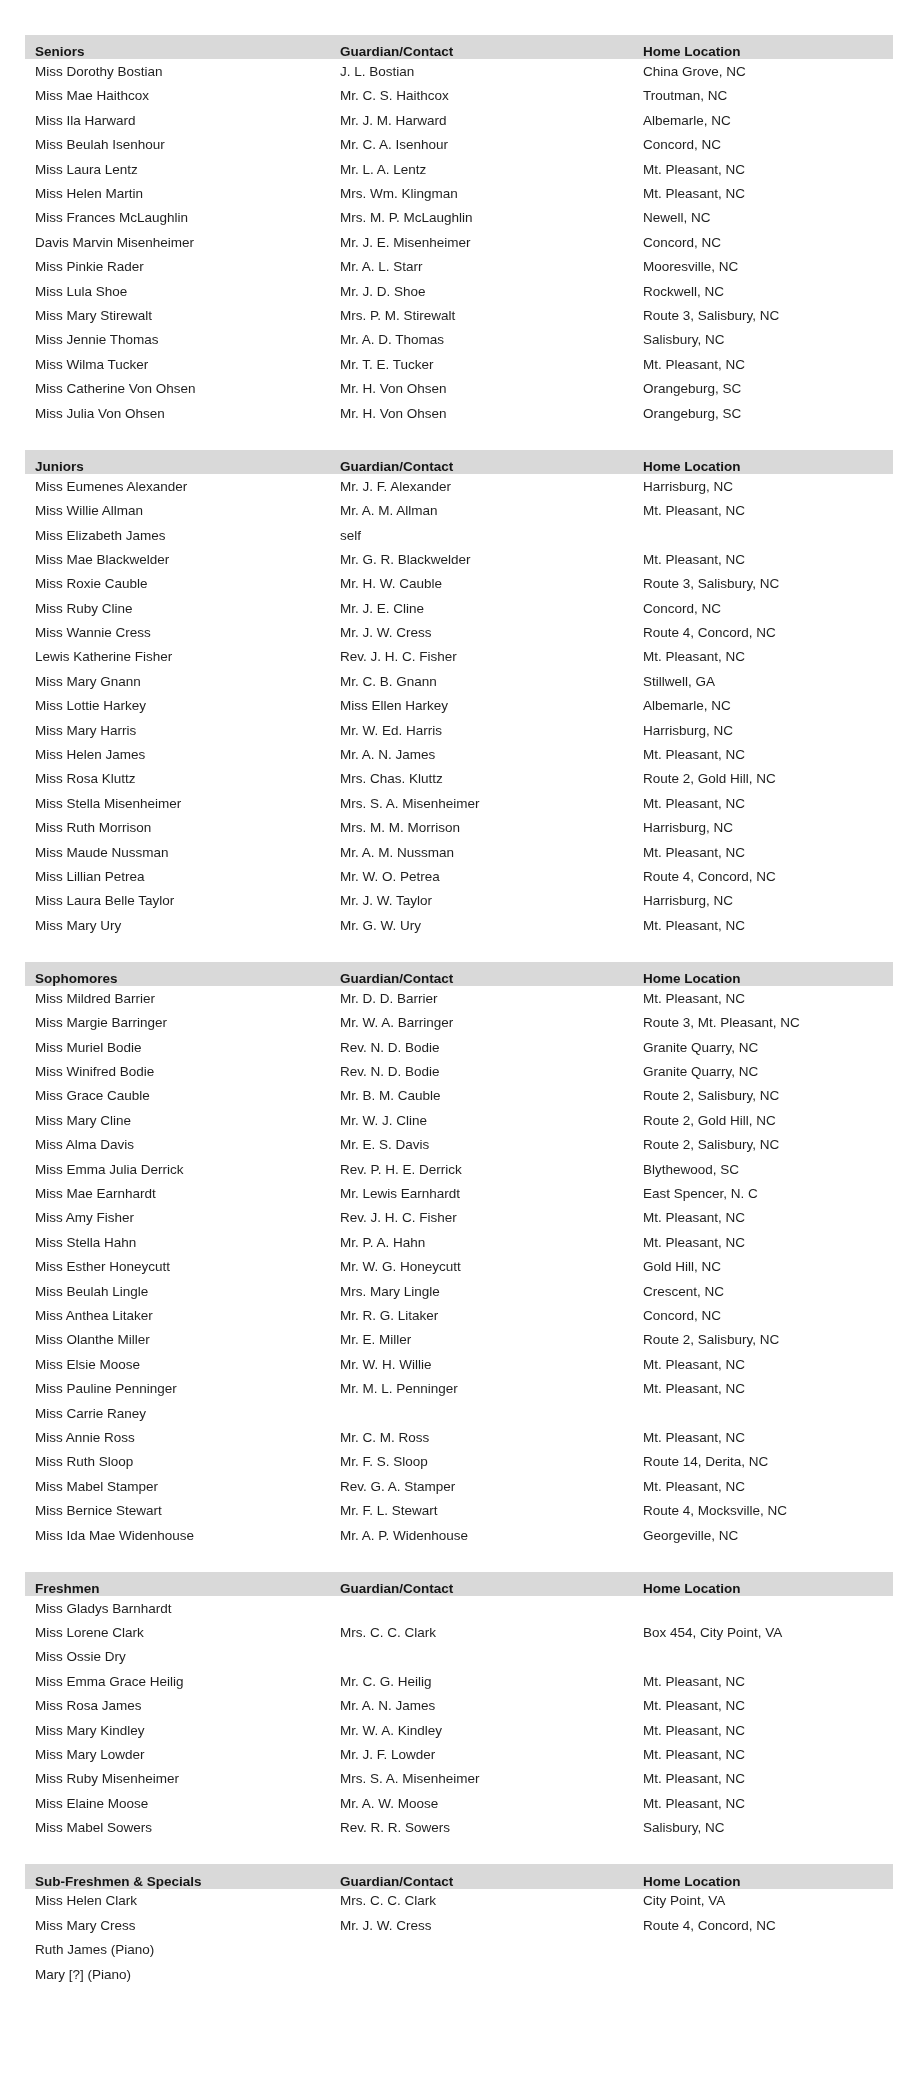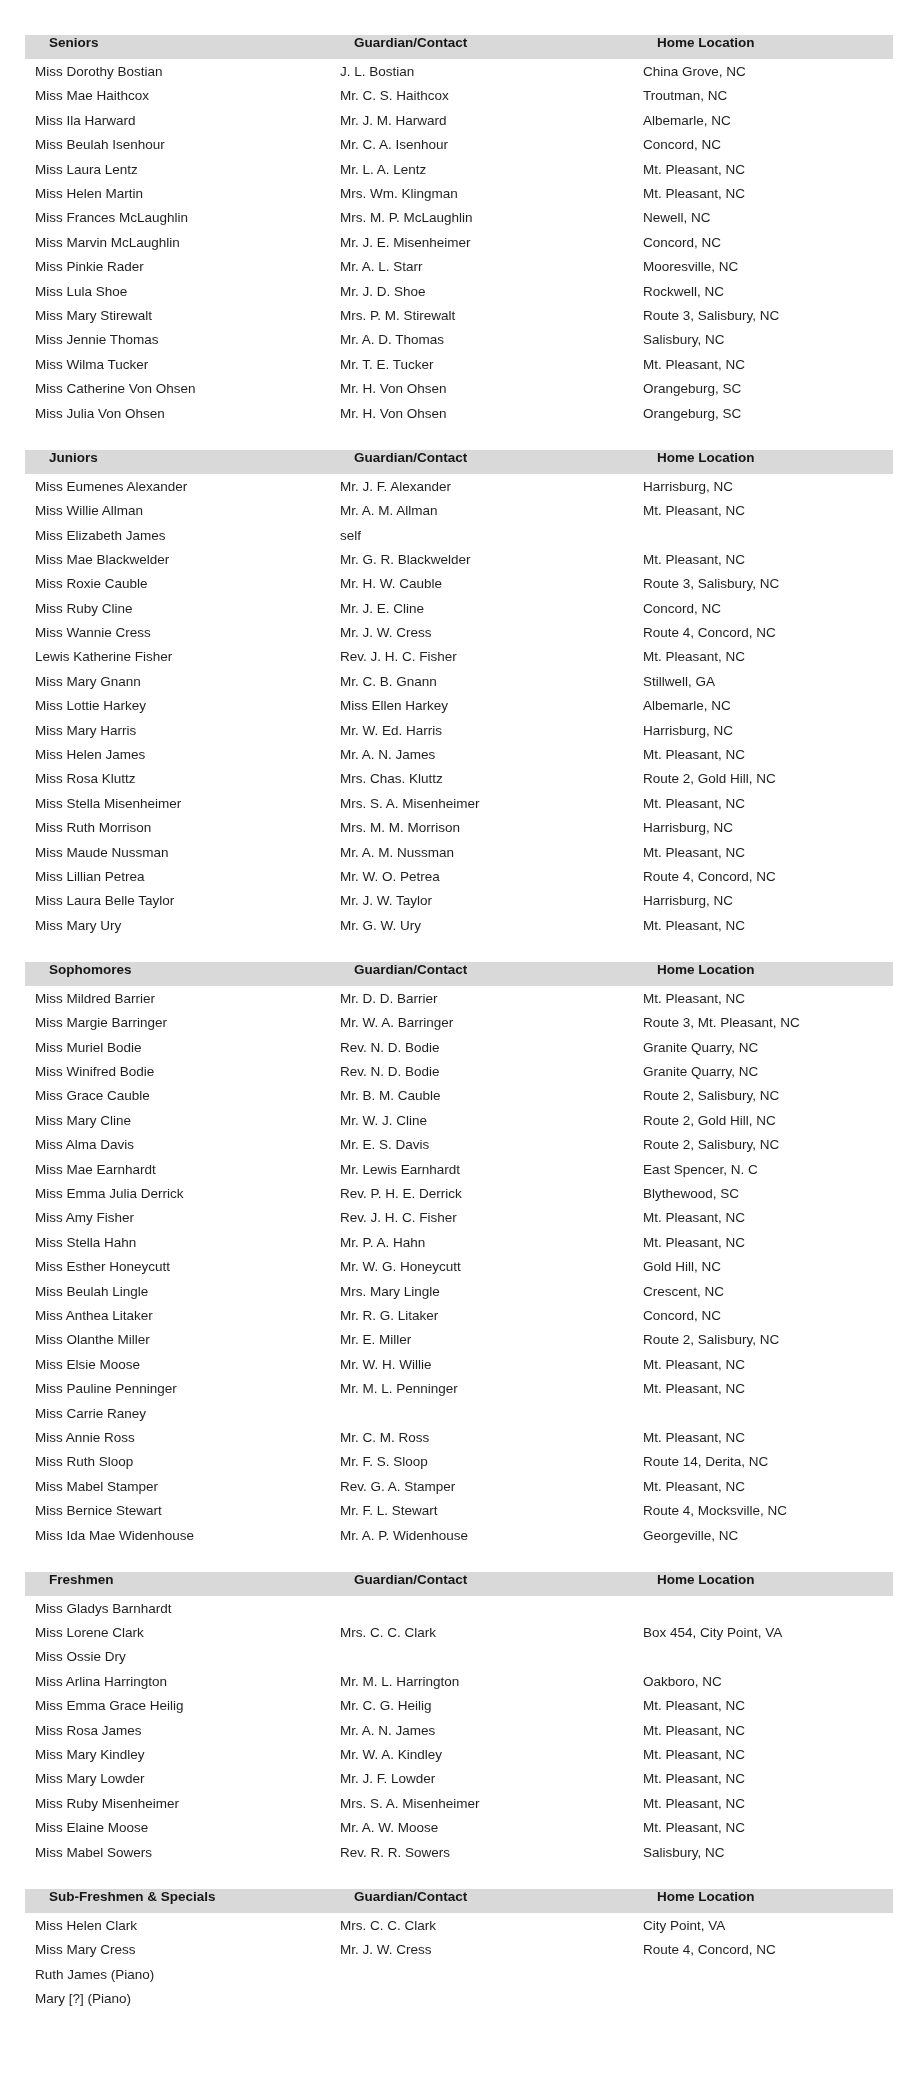--- a/index.html
+++ b/index.html
@@ -19,26 +19,26 @@
     position: absolute;
     left: 25px;
     top: 35px;
     width: 868px;
   }
   .section {
     margin-bottom: 24.4px;
   }
   .sec-header {
     display: flex;
-    align-items: flex-start;
+    align-items: flex-end;
     height: 24.4px;
     background: #d9d9d9;
     font-weight: bold;
     font-size: 13.5px;
-    padding-left: 24px;
+    padding-left: 10px;
     box-sizing: border-box;
     color: #161616;
   }
   .row {
     display: flex;
     align-items: center;
     height: 24.4px;
     font-size: 13.5px;
     padding-left: 10px;
     box-sizing: border-box;
@@ -88,21 +88,21 @@
           <div class="c1">Miss Helen Martin</div>
           <div class="c2">Mrs. Wm. Klingman</div>
           <div class="c3">Mt. Pleasant, NC</div>
         </div>
         <div class="row">
           <div class="c1">Miss Frances McLaughlin</div>
           <div class="c2">Mrs. M. P. McLaughlin</div>
           <div class="c3">Newell, NC</div>
         </div>
         <div class="row">
-          <div class="c1">Miss Marvin McLaughlin</div>
+          <div class="c1">Davis Marvin Misenheimer</div>
           <div class="c2">Mr. J. E. Misenheimer</div>
           <div class="c3">Concord, NC</div>
         </div>
         <div class="row">
           <div class="c1">Miss Pinkie Rader</div>
           <div class="c2">Mr. A. L. Starr</div>
           <div class="c3">Mooresville, NC</div>
         </div>
         <div class="row">
           <div class="c1">Miss Lula Shoe</div>
@@ -278,28 +278,28 @@
           <div class="c1">Miss Mary Cline</div>
           <div class="c2">Mr. W. J. Cline</div>
           <div class="c3">Route 2, Gold Hill, NC</div>
         </div>
         <div class="row">
           <div class="c1">Miss Alma Davis</div>
           <div class="c2">Mr. E. S. Davis</div>
           <div class="c3">Route 2, Salisbury, NC</div>
         </div>
         <div class="row">
+          <div class="c1">Miss Emma Julia Derrick</div>
+          <div class="c2">Rev. P. H. E. Derrick</div>
+          <div class="c3">Blythewood, SC</div>
+        </div>
+        <div class="row">
           <div class="c1">Miss Mae Earnhardt</div>
           <div class="c2">Mr. Lewis Earnhardt</div>
           <div class="c3">East Spencer, N. C</div>
-        </div>
-        <div class="row">
-          <div class="c1">Miss Emma Julia Derrick</div>
-          <div class="c2">Rev. P. H. E. Derrick</div>
-          <div class="c3">Blythewood, SC</div>
         </div>
         <div class="row">
           <div class="c1">Miss Amy Fisher</div>
           <div class="c2">Rev. J. H. C. Fisher</div>
           <div class="c3">Mt. Pleasant, NC</div>
         </div>
         <div class="row">
           <div class="c1">Miss Stella Hahn</div>
           <div class="c2">Mr. P. A. Hahn</div>
           <div class="c3">Mt. Pleasant, NC</div>
@@ -383,25 +383,20 @@
           <div class="c1">Miss Lorene Clark</div>
           <div class="c2">Mrs. C. C. Clark</div>
           <div class="c3">Box 454, City Point, VA</div>
         </div>
         <div class="row">
           <div class="c1">Miss Ossie Dry</div>
           <div class="c2"></div>
           <div class="c3"></div>
         </div>
         <div class="row">
-          <div class="c1">Miss Arlina Harrington</div>
-          <div class="c2">Mr. M. L. Harrington</div>
-          <div class="c3">Oakboro, NC</div>
-        </div>
-        <div class="row">
           <div class="c1">Miss Emma Grace Heilig</div>
           <div class="c2">Mr. C. G. Heilig</div>
           <div class="c3">Mt. Pleasant, NC</div>
         </div>
         <div class="row">
           <div class="c1">Miss Rosa James</div>
           <div class="c2">Mr. A. N. James</div>
           <div class="c3">Mt. Pleasant, NC</div>
         </div>
         <div class="row">

